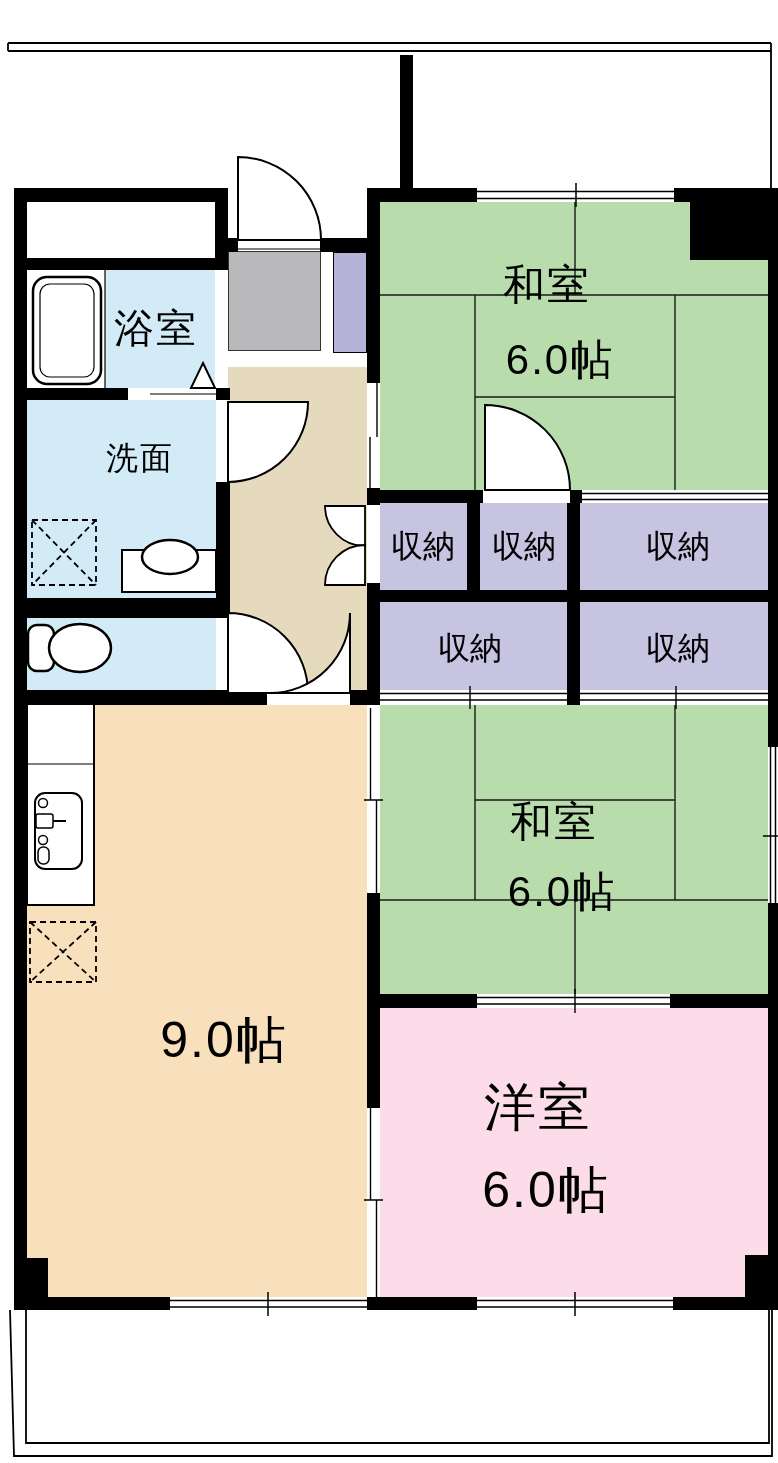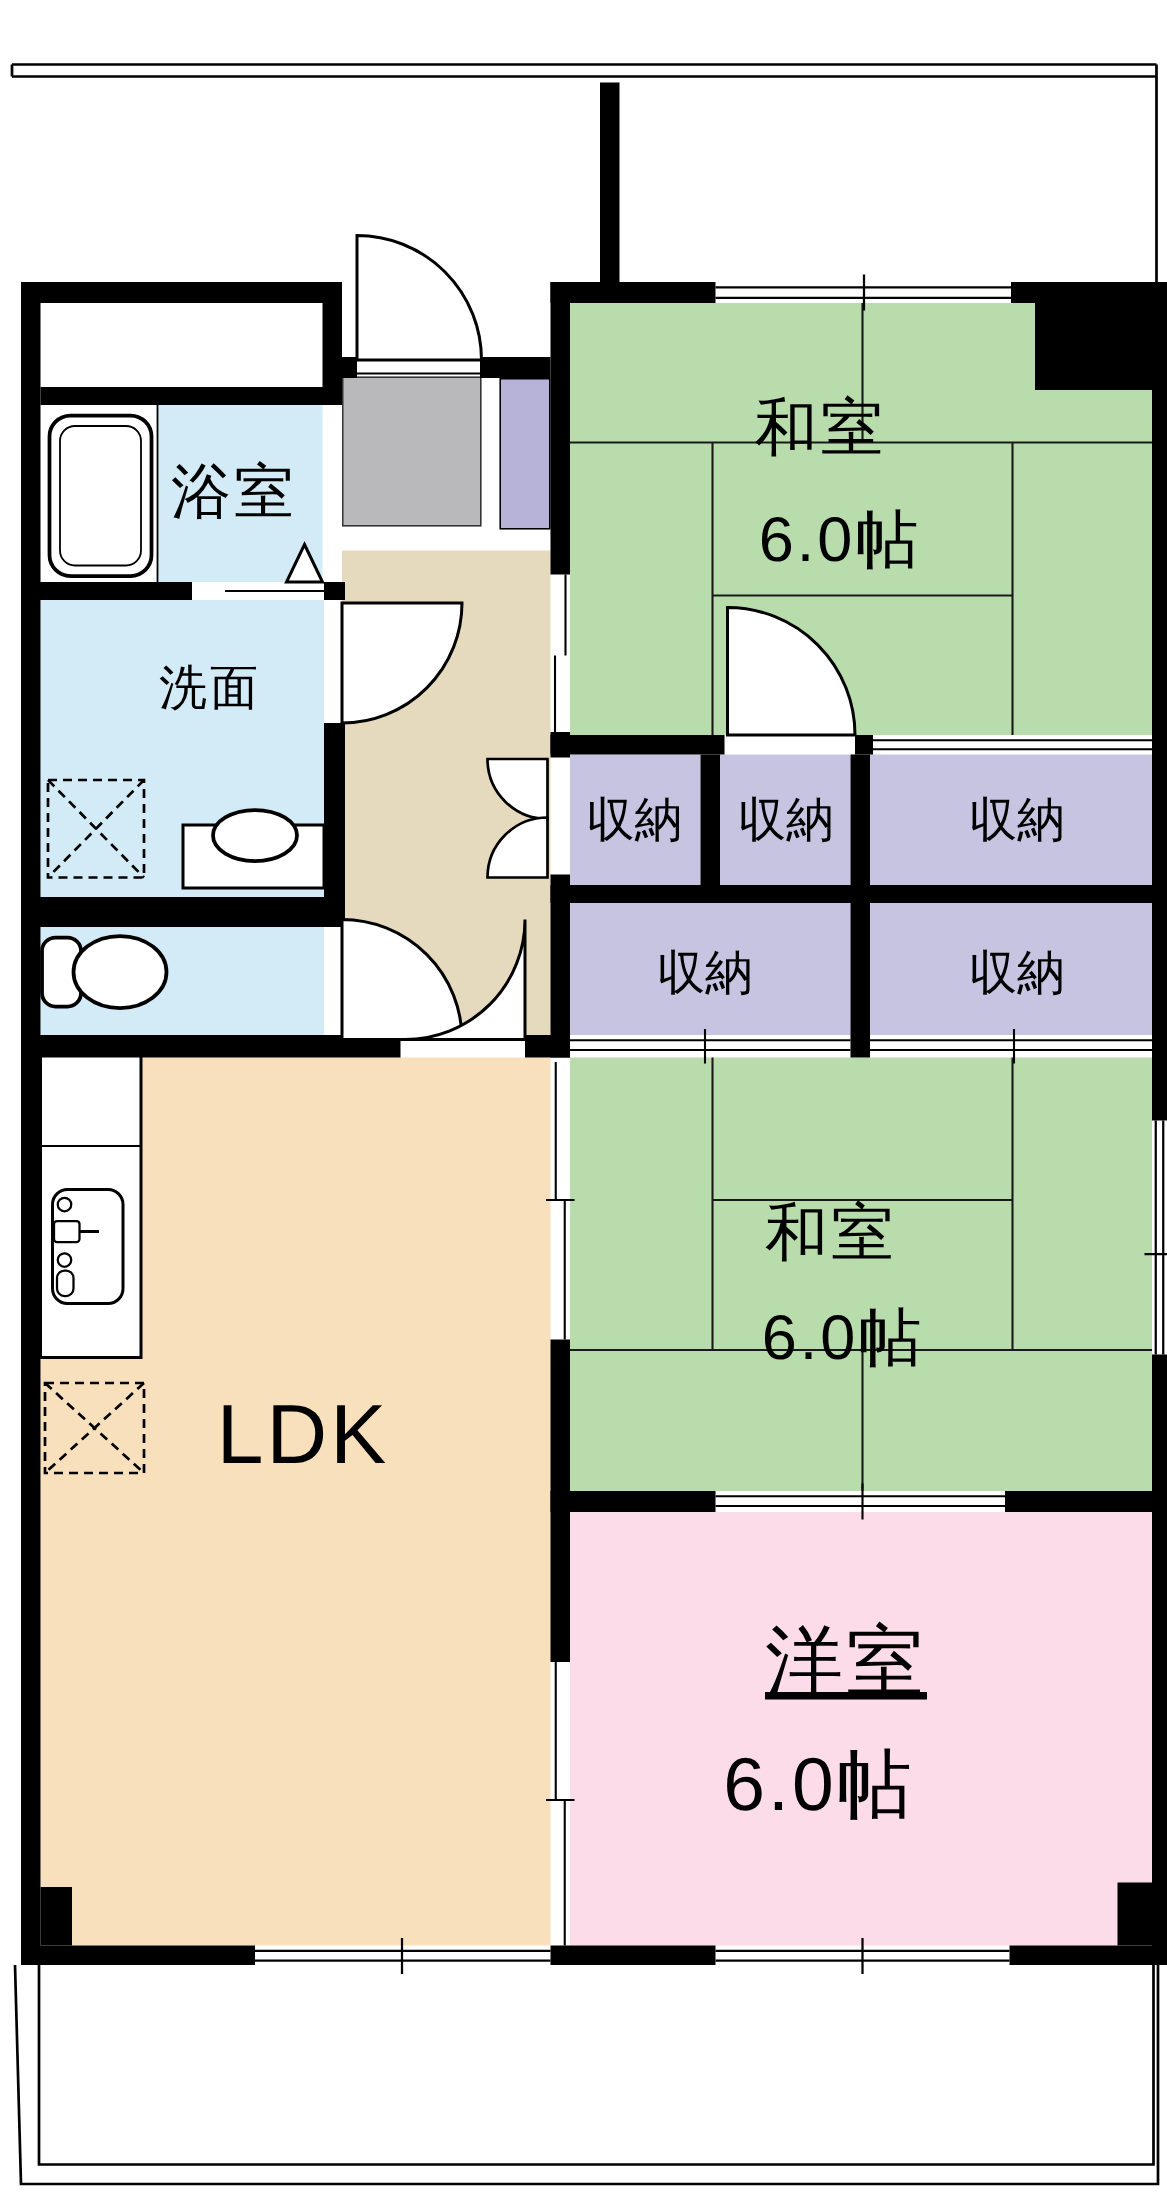--- a/index.html
+++ b/index.html
@@ -179,16 +179,16 @@
   <div class="lbl z4" style="left:140px;top:459px;font-size:32px;">洗面</div>
   <div class="lbl z4" style="left:547px;top:285px;font-size:42px;">和室</div>
   <div class="lbl z4" style="left:560px;top:360px;font-size:42px;">6.0帖</div>
   <div class="lbl z4" style="left:423px;top:547px;font-size:32px;letter-spacing:0;">収納</div>
   <div class="lbl z4" style="left:524px;top:547px;font-size:32px;letter-spacing:0;">収納</div>
   <div class="lbl z4" style="left:678px;top:547px;font-size:32px;letter-spacing:0;">収納</div>
   <div class="lbl z4" style="left:470px;top:649px;font-size:32px;letter-spacing:0;">収納</div>
   <div class="lbl z4" style="left:678px;top:649px;font-size:32px;letter-spacing:0;">収納</div>
   <div class="lbl z4" style="left:554px;top:822px;font-size:42px;">和室</div>
   <div class="lbl z4" style="left:562px;top:892px;font-size:42px;">6.0帖</div>
-  <div class="lbl z4" style="left:202px;top:956px;font-size:56px;">LDK</div>
-  <div class="lbl z4" style="left:564px;top:1108px;font-size:52px;text-decoration:underline;">洋室</div>
+  <div class="lbl z4" style="left:224px;top:1040px;font-size:50px;">9.0帖</div>
+  <div class="lbl z4" style="left:538px;top:1108px;font-size:52px;">洋室</div>
   <div class="lbl z4" style="left:546px;top:1190px;font-size:50px;">6.0帖</div>
 </div>
 
 </body></html>

